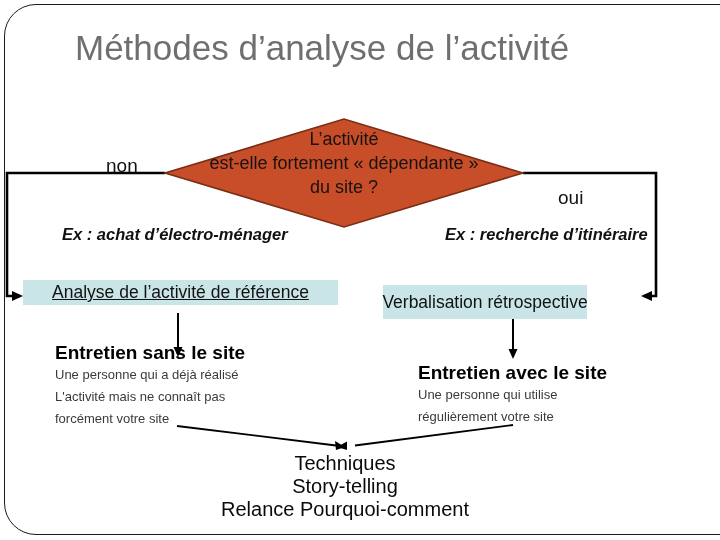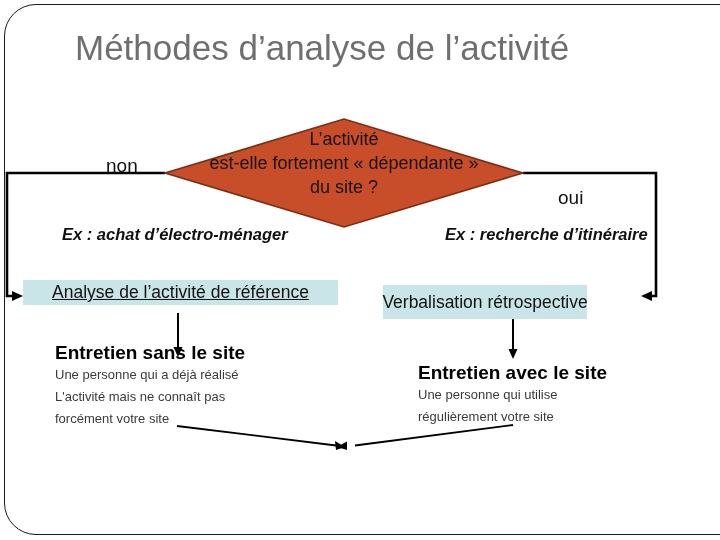--- a/index.html
+++ b/index.html
@@ -97,14 +97,17 @@
 
   <div class="interview-heading left">Entretien sans le site</div>
   <div class="interview-desc left">Une personne qui a déjà réalisé
 L'activité mais ne connaît pas
 forcément votre site</div>
 
   <div class="interview-heading right">Entretien avec le site</div>
   <div class="interview-desc right">Une personne qui utilise
 régulièrement votre site</div>
 
+  <div class="techniques">Techniques
+Story-telling
+Relance Pourquoi-comment</div>
 
 </div>
 
 </body></html>

